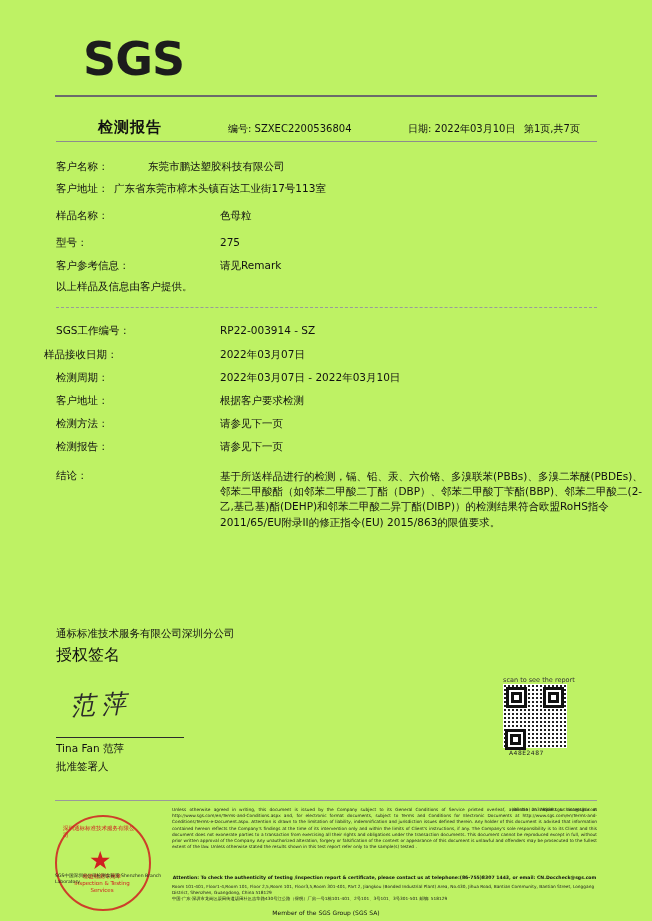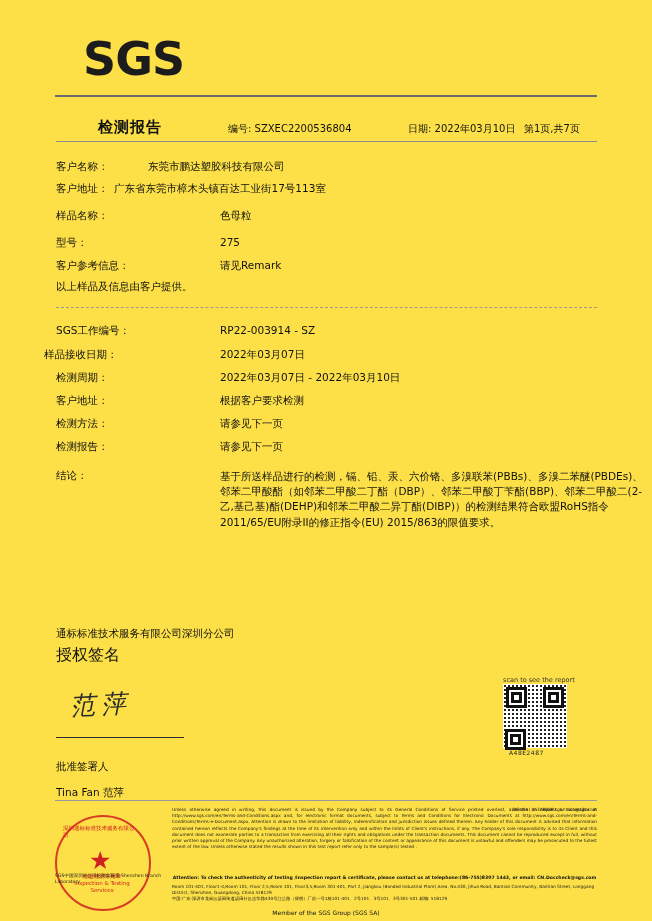--- a/index.html
+++ b/index.html
@@ -7,21 +7,21 @@
     padding: 0;
     background: #ffffff;
   }
   body {
     font-family: "DejaVu Sans", "Liberation Sans", sans-serif;
   }
   .page {
     position: relative;
     width: 652px;
     height: 921px;
-    background: #fde047;
+    background: #bef264;
     overflow: hidden;
   }
   
   .sgs-logo {
     position: absolute;
     left: 83px;
     top: 36px;
     font-family: "DejaVu Sans", "Liberation Sans", sans-serif;
     font-weight: bold;
     font-size: 46px;
@@ -140,21 +140,20 @@
     width: 128px;
     height: 1px;
     background: #2b2b2b;
   }
   .sign-name {
     position: absolute;
     left: 56px;
     top: 742px;
     font-size: 10.5px;
     color: #111;
-    margin-top: 44px;
   }
   .sign-role {
     position: absolute;
     left: 56px;
     top: 760px;
     font-size: 10.5px;
     color: #111;
   }
   
   .qr-caption {

